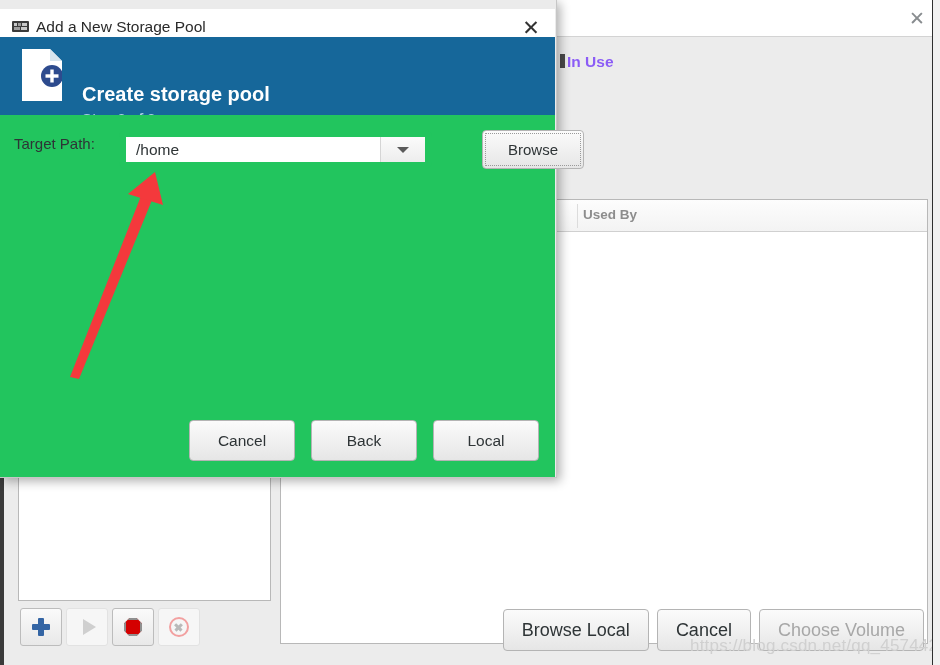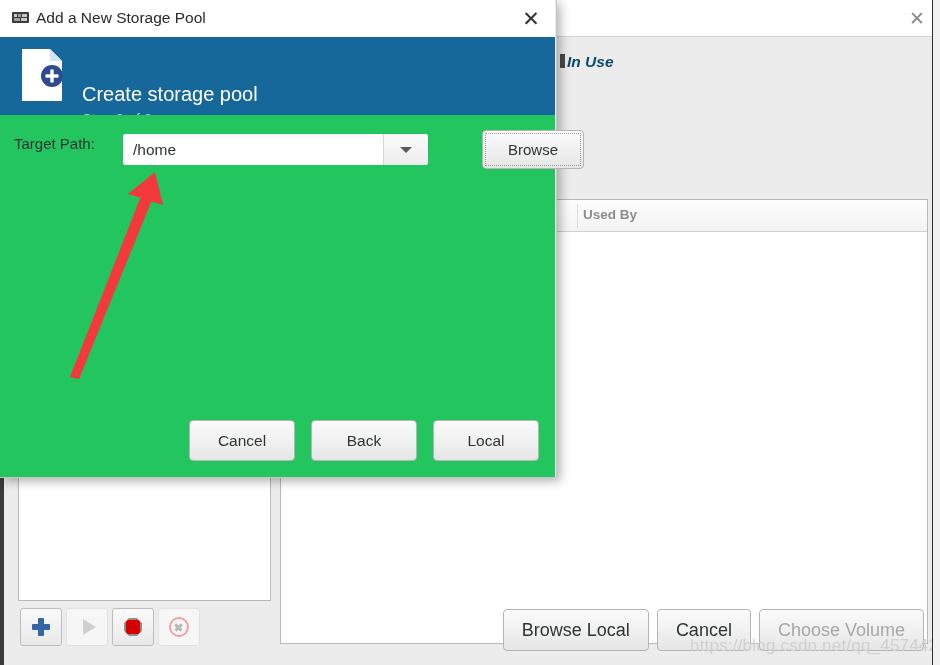--- a/index.html
+++ b/index.html
@@ -43,24 +43,23 @@
     color: #888c8f;
     font-size: 19px;
     line-height: 22px;
     text-align: center;
     cursor: pointer;
     user-select: none;
   }
   #bg-inuse {
     position: absolute;
     left: 563px; top: 53px;
-    font-style: italic;
     font-weight: 600;
     font-size: 15.5px;
-    color: #0c4a6e;
+    color: #8b5cf6;
     white-space: nowrap;
   }
   
   #bg-inuse-clip {
     position: absolute;
     left: 556px; top: 54px;
     width: 5px; height: 14px;
     background: #2e2e2e;
     opacity: 0.85;
   }
@@ -224,21 +223,21 @@
     width: 557px; height: 478px;
     background: #ebebeb;
     box-shadow: 3px 3px 10px rgba(0,0,0,0.32);
     border: 1px solid #c6c6c6;
     border-left: none;
     border-top: none;
     box-sizing: border-box;
   }
   #dlg-titlebar {
     position: absolute;
-    left: 0; top: 0;
+    left: 0; top: 9px;
     width: 555px; height: 37px;
     background: #ffffff;
     box-sizing: border-box;
   }
   #dlg-icon {
     position: absolute;
     left: 12px; top: 11px;
     width: 17px; height: 14px;
   }
   #dlg-title {
@@ -259,20 +258,21 @@
     cursor: pointer;
     user-select: none;
   }
 
   #dlg-banner {
     position: absolute;
     left: 0; top: 37px;
     width: 555px; height: 78px;
     background: #16679a;
     box-sizing: border-box;
+    font-weight: bold;
   }
   #banner-icon {
     position: absolute;
     left: 22px; top: 12px;
     width: 40px; height: 52px;
   }
   #banner-title {
     position: absolute;
     left: 82px; top: 46px;
     font-size: 20px;
@@ -297,21 +297,21 @@
     position: absolute;
     left: 14px; top: 20px;
     font-size: 15px;
     color: #2e3436;
     white-space: nowrap;
   }
   #path-combo {
     position: absolute;
     left: 119px; top: 15px;
     width: 313px; height: 39px;
-    border: 4px solid #22c55e;
+    border: 7px solid #22c55e;
     border-radius: 7px;
     background: #ffffff;
     box-sizing: border-box;
     display: flex;
     overflow: hidden;
   }
   #path-input {
     flex: 1;
     border: none;
     outline: none;

